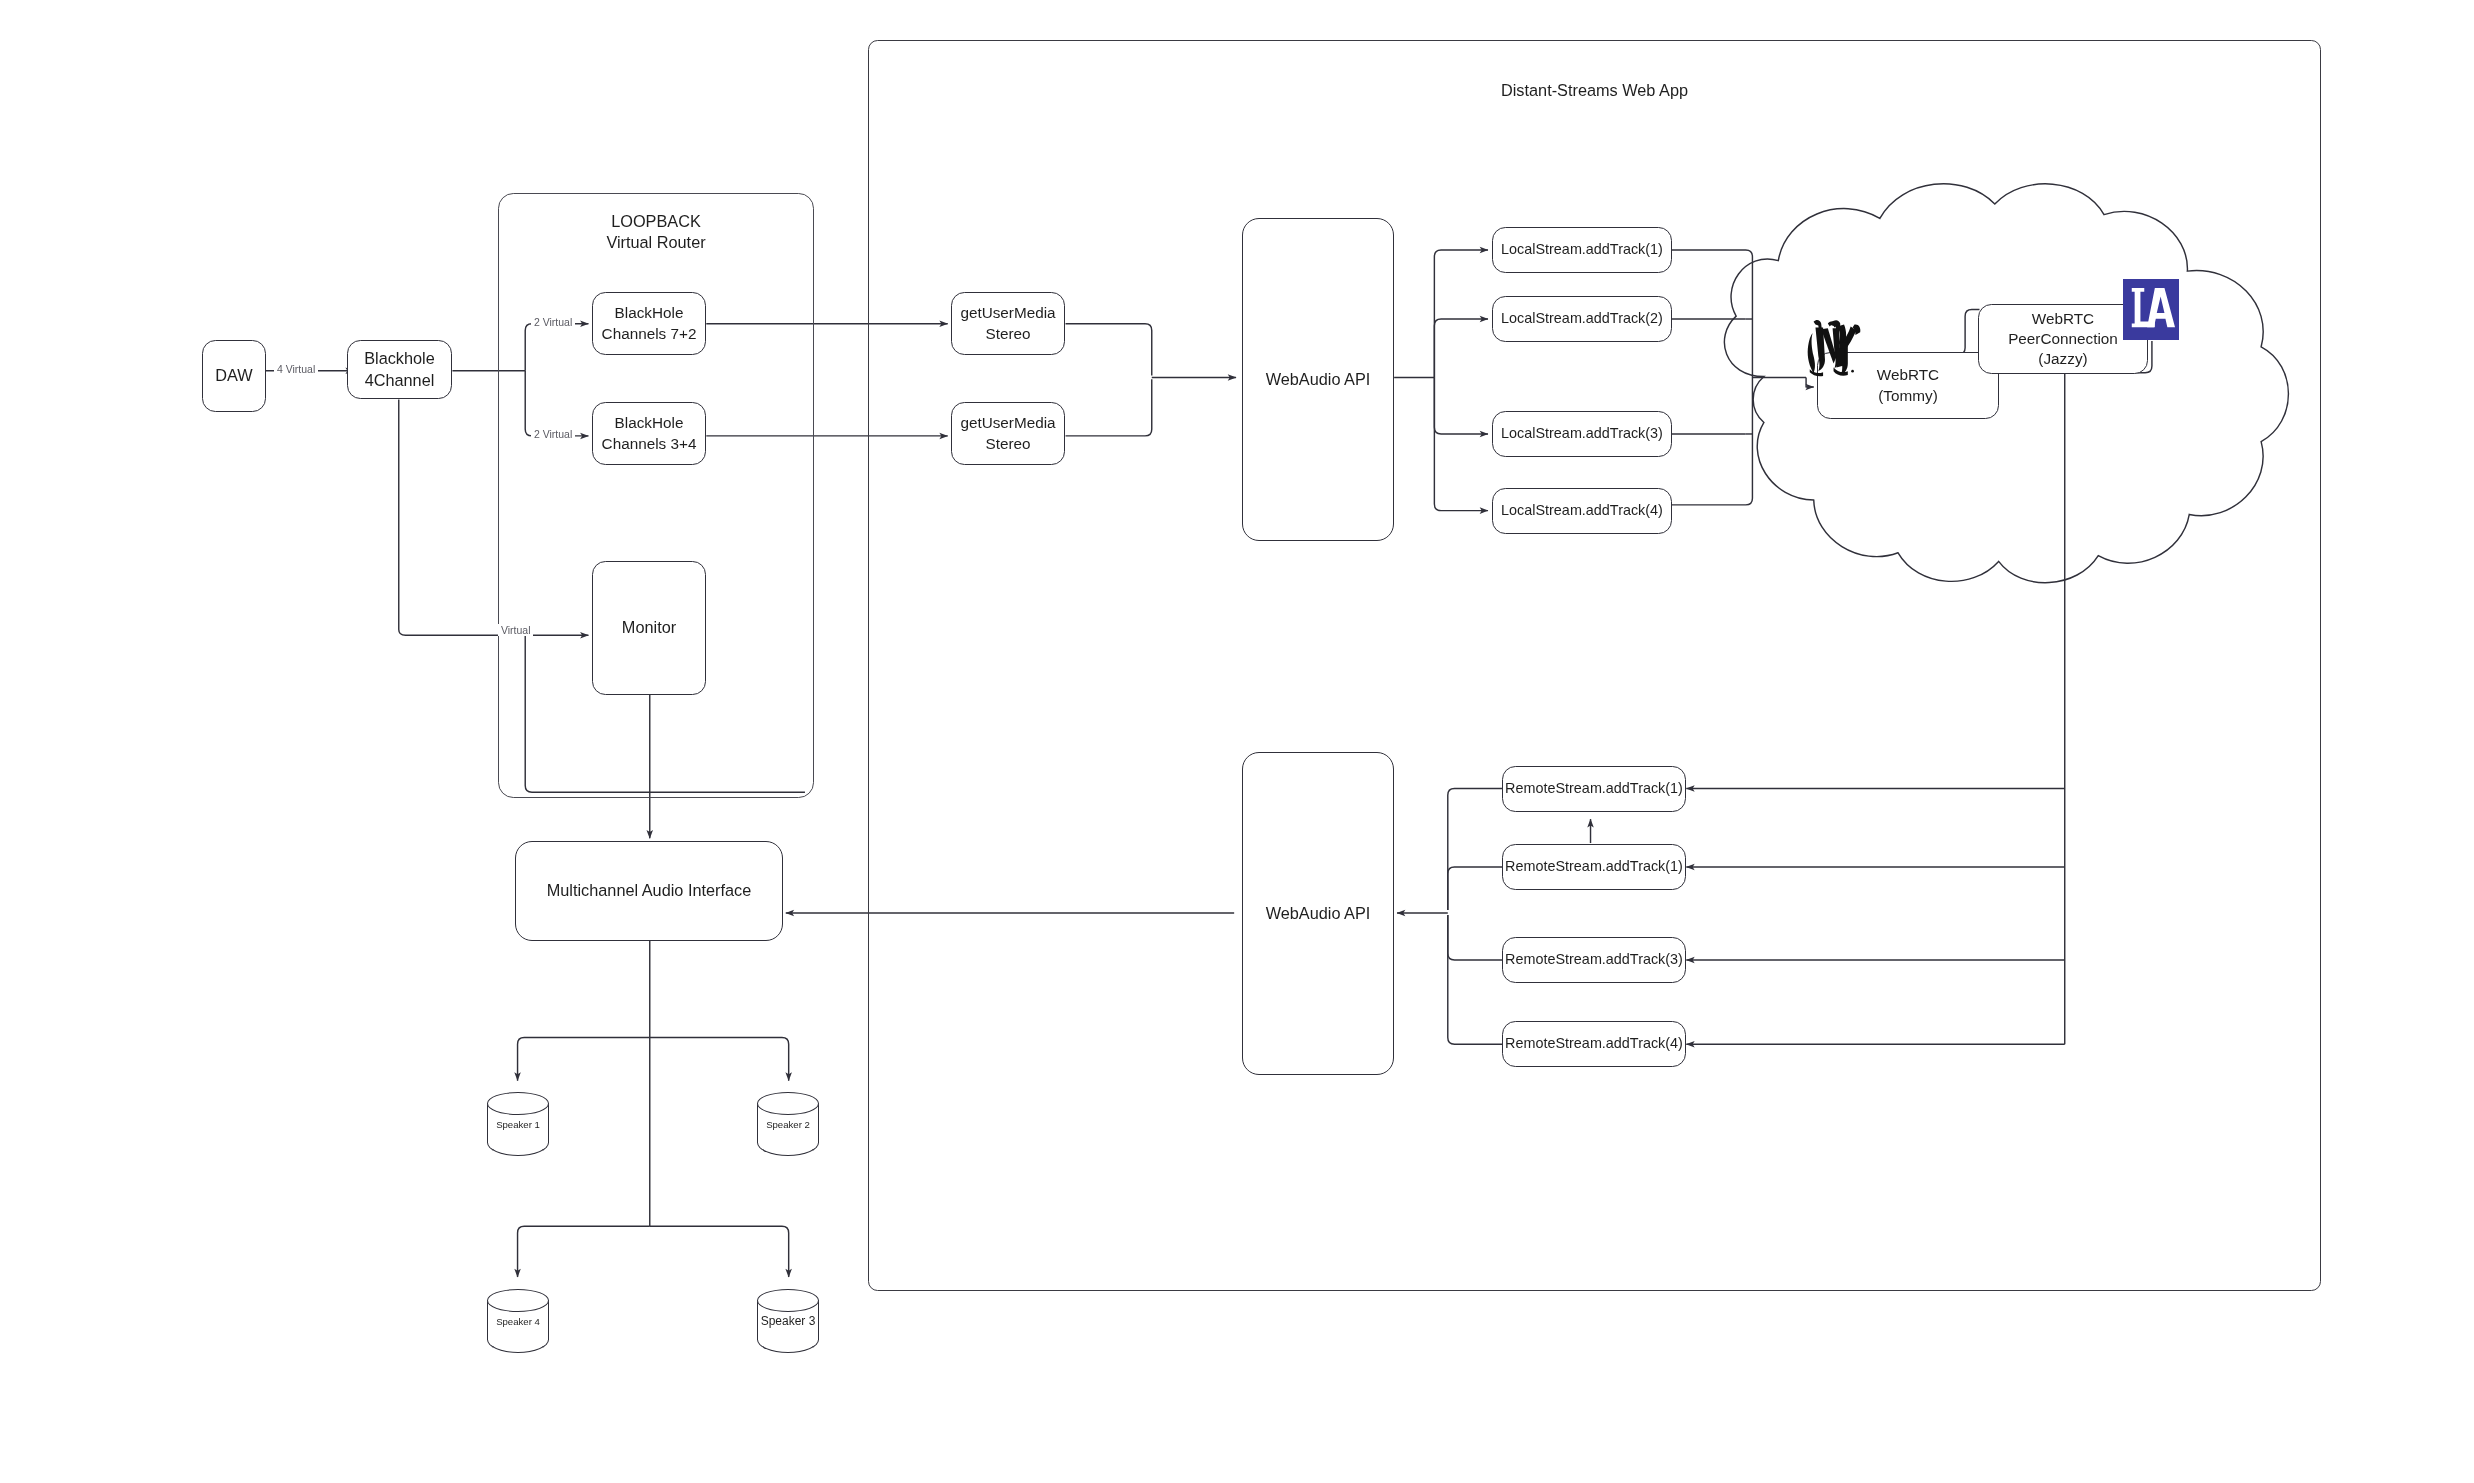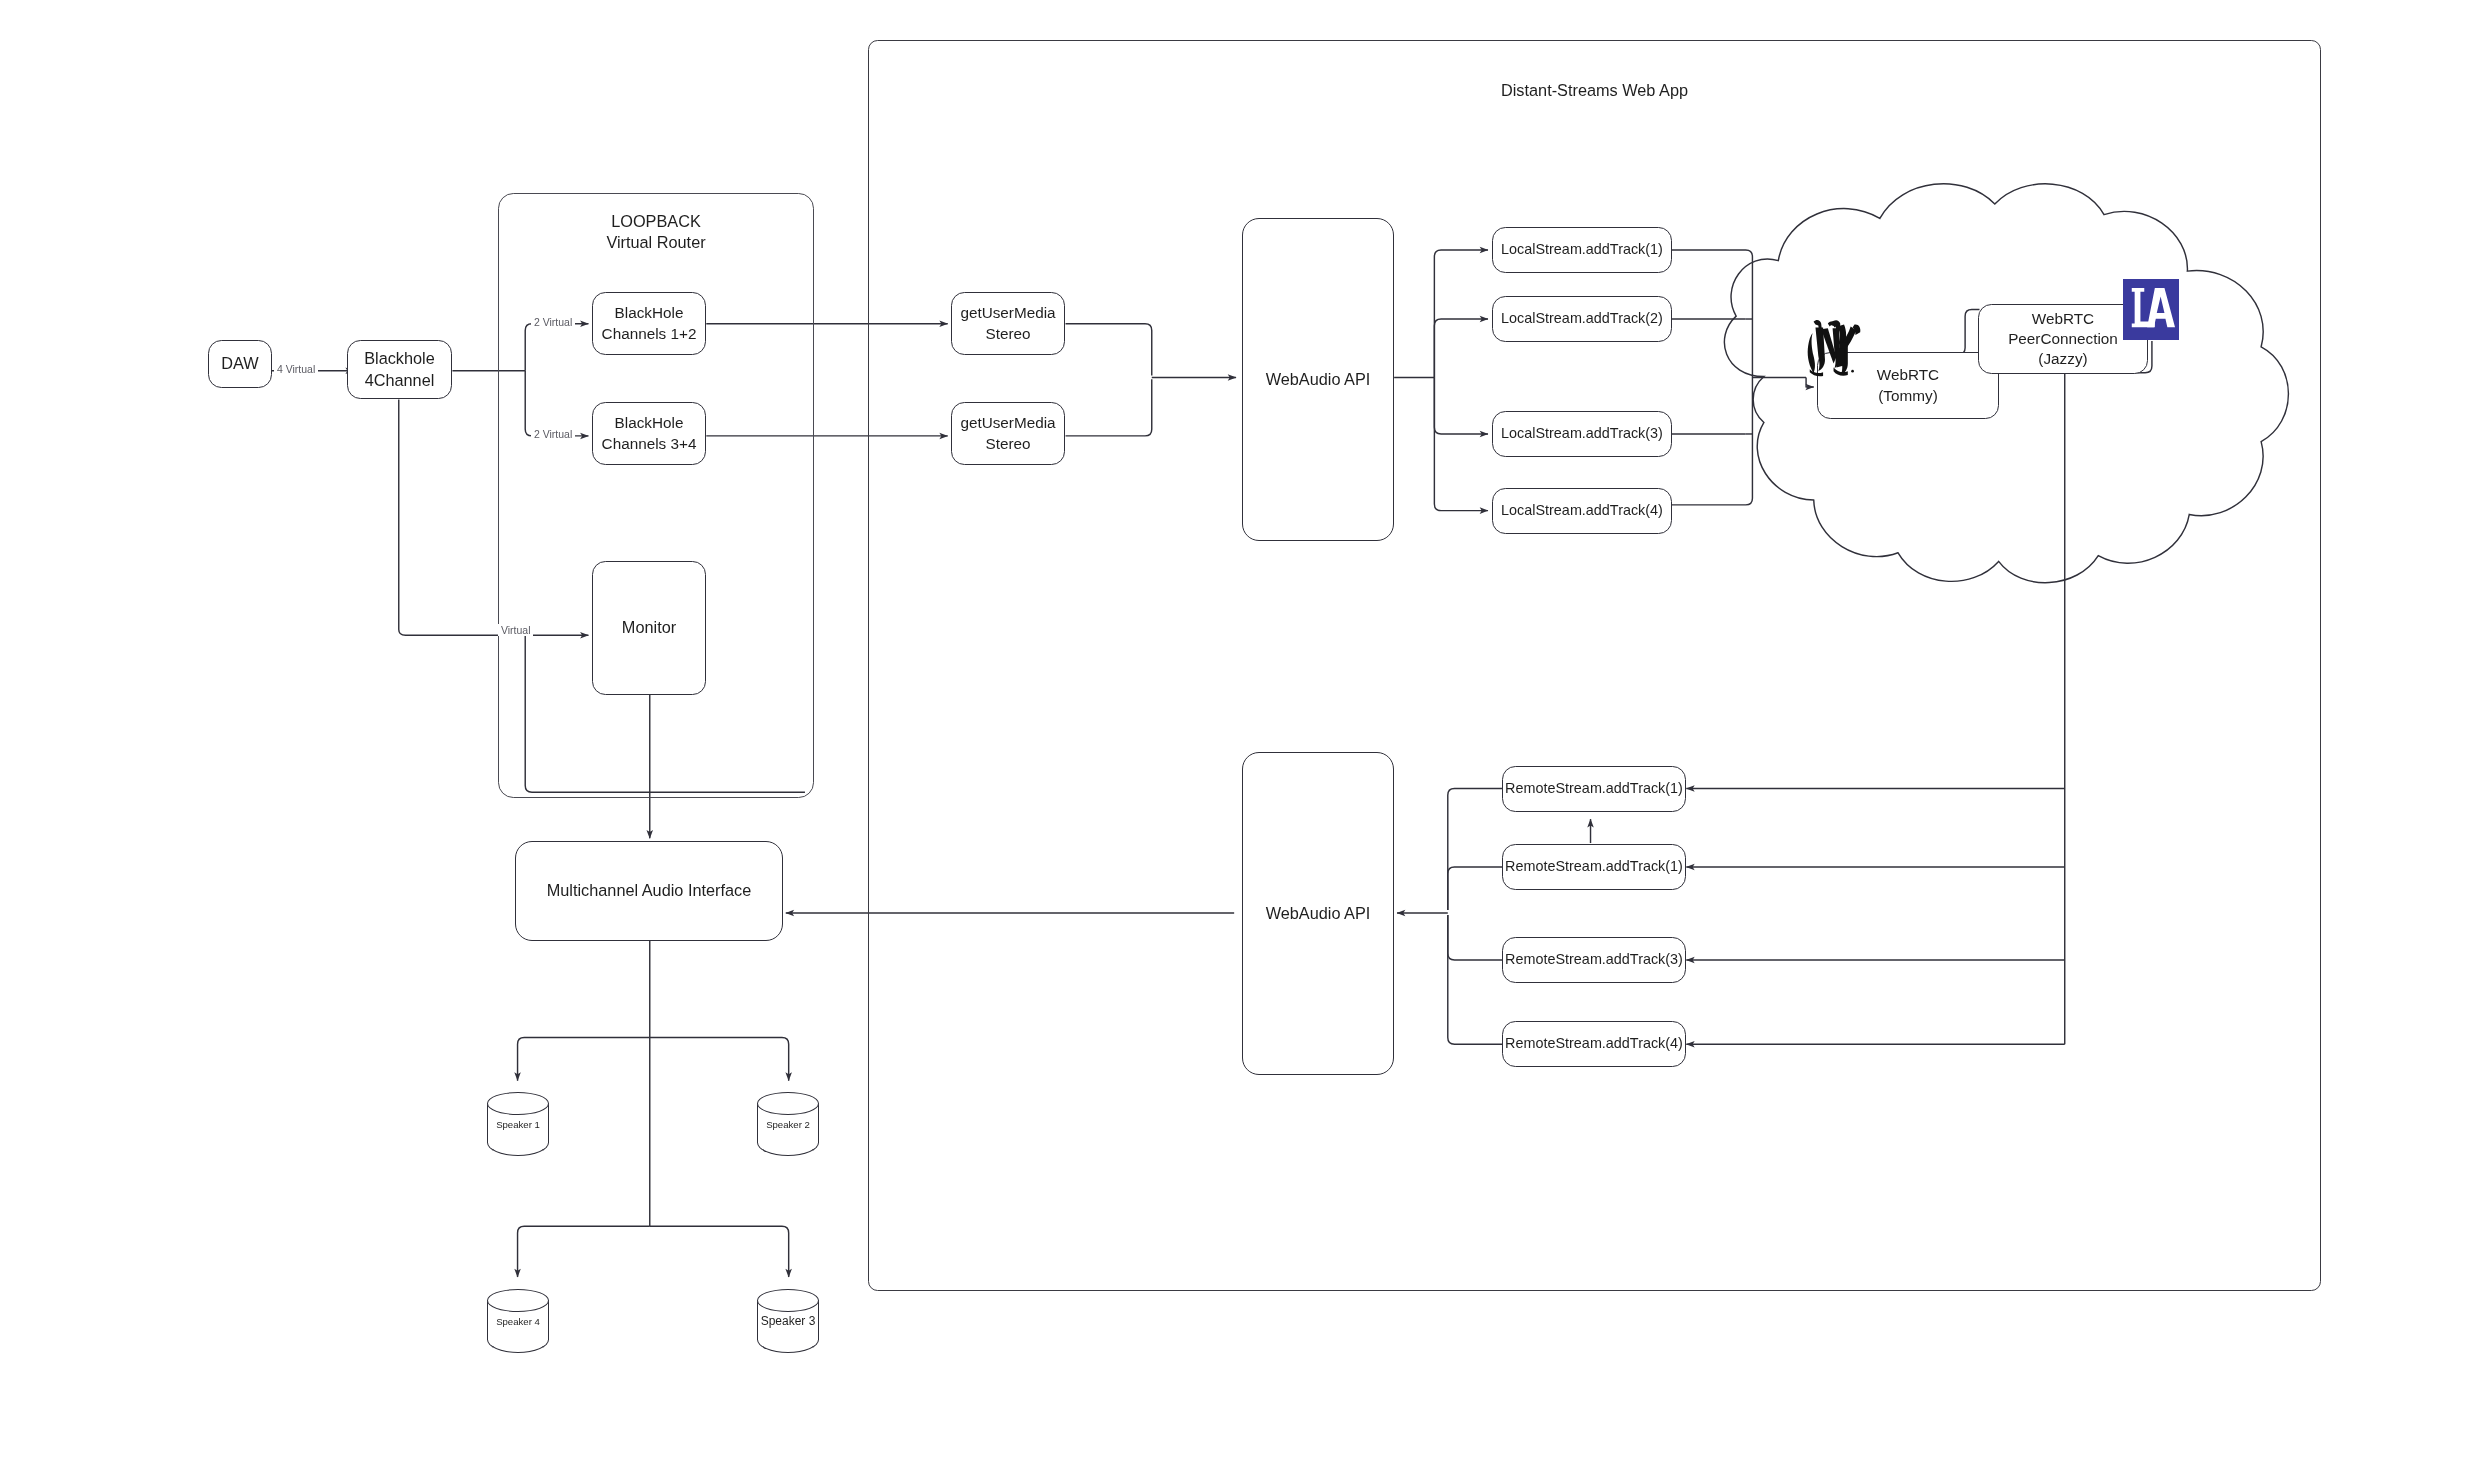--- a/index.html
+++ b/index.html
@@ -125,40 +125,40 @@
 
   <div class="grp outer" style="left:868px;top:40px;width:1453px;height:1251px;">
     <div class="grp-title" style="top:40px;font-size:16.3px;">Distant-Streams Web App</div>
   </div>
 
   <div class="grp" style="left:498px;top:193px;width:316px;height:605px;">
     <div class="grp-title" style="top:18px;font-size:16.3px;">LOOPBACK</div>
     <div class="grp-title" style="top:39px;font-size:16.3px;">Virtual Router</div>
   </div>
 
-  <div class="node" style="left:208px;top:340px;width:64px;height:48px;font-size:16.3px;">
+  <div class="node" style="left:202px;top:340px;width:64px;height:72px;font-size:16.3px;">
     <span>DAW</span>
   </div>
   <div class="edge-label" style="left:274px;top:363px;font-size:10.5px;">4 Virtual</div>
 
   <div class="node" style="left:347px;top:340px;width:105px;height:59px;font-size:16.3px;">
     <div>
       <div>Blackhole</div>
       <div>4Channel</div>
     </div>
   </div>
 
   <div class="edge-label" style="left:531px;top:316px;font-size:10.5px;">2 Virtual</div>
   <div class="edge-label" style="left:531px;top:428px;font-size:10.5px;">2 Virtual</div>
   <div class="edge-label" style="left:498px;top:604px;font-size:10.5px;margin-top:20px;">Virtual</div>
 
   <div class="node" style="left:592px;top:292px;width:114px;height:63px;font-size:15.3px;">
     <div>
       <div>BlackHole</div>
-      <div>Channels 1+2</div>
+      <div>Channels 7+2</div>
     </div>
   </div>
 
   <div class="node" style="left:592px;top:402px;width:114px;height:63px;font-size:15.3px;">
     <div>
       <div>BlackHole</div>
       <div>Channels 3+4</div>
     </div>
   </div>
 

